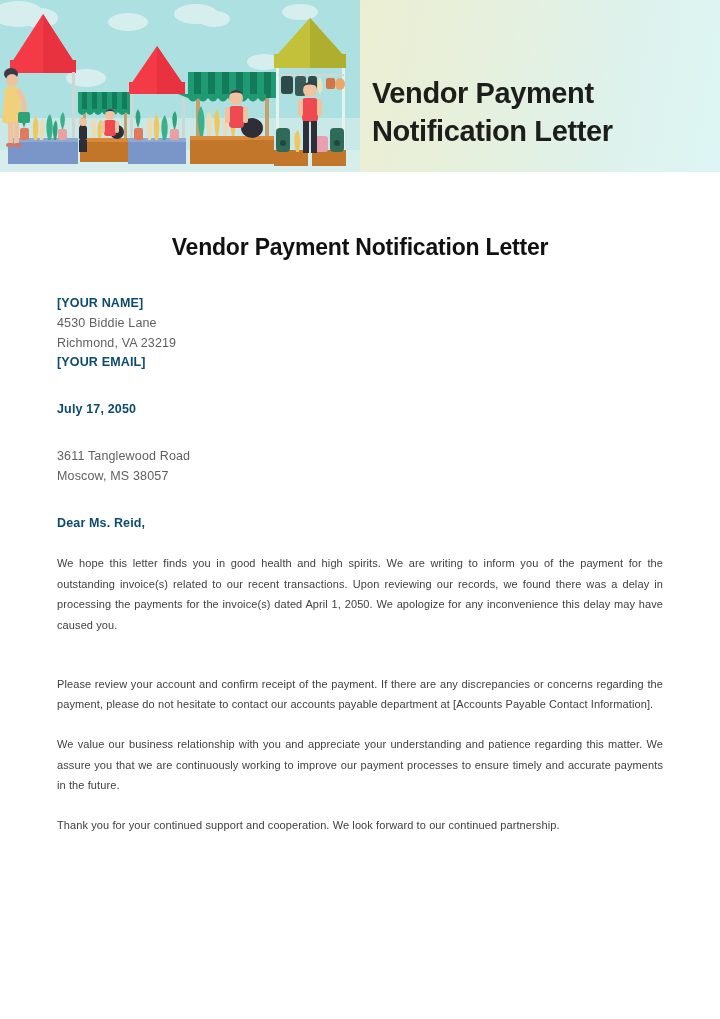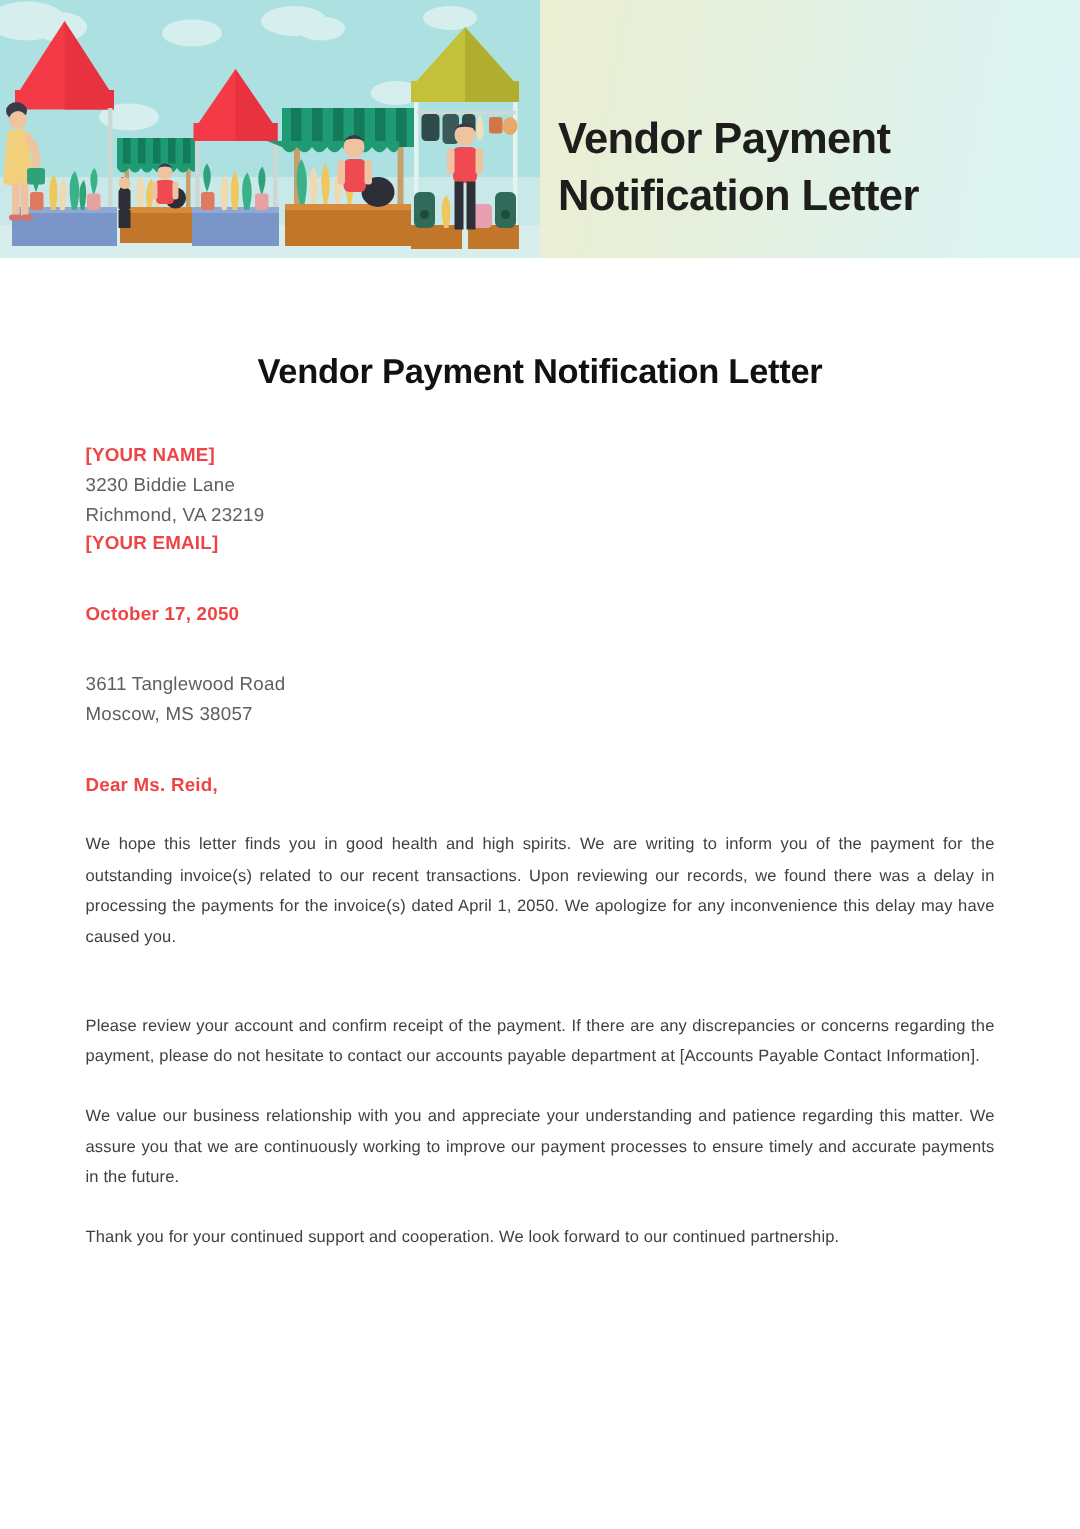--- a/index.html
+++ b/index.html
@@ -76,21 +76,21 @@
     margin: 0 auto;
     width: 606px;
     padding-top: 33px;
   }
 
   .block { margin: 0; }
 
   .line-bold {
     font-size: 12.5px;
     font-weight: bold;
-    color: #ef4444;
+    color: #0c4a6e;
     line-height: 1.58;
     letter-spacing: 0.15px;
   }
   .line-plain {
     font-size: 12.5px;
     color: #5f5f5f;
     line-height: 1.58;
     letter-spacing: 0.15px;
   }
 
@@ -318,28 +318,28 @@
 </header>
 
 <main class="doc">
 
   <h2 class="doc-title">Vendor Payment Notification Letter</h2>
 
   <div class="content">
 
     <div class="block">
       <div class="line-bold">[YOUR NAME]</div>
-      <div class="line-plain">3230 Biddie Lane</div>
+      <div class="line-plain">4530 Biddie Lane</div>
       <div class="line-plain">Richmond, VA 23219</div>
       <div class="line-bold">[YOUR EMAIL]</div>
     </div>
 
     <div class="gap-date"></div>
 
-    <div class="line-bold">October 17, 2050</div>
+    <div class="line-bold">July 17, 2050</div>
 
     <div class="gap-recip"></div>
 
     <div class="block">
       <div class="line-plain">3611 Tanglewood Road</div>
       <div class="line-plain">Moscow, MS 38057</div>
     </div>
 
     <div class="gap-salute"></div>
 

